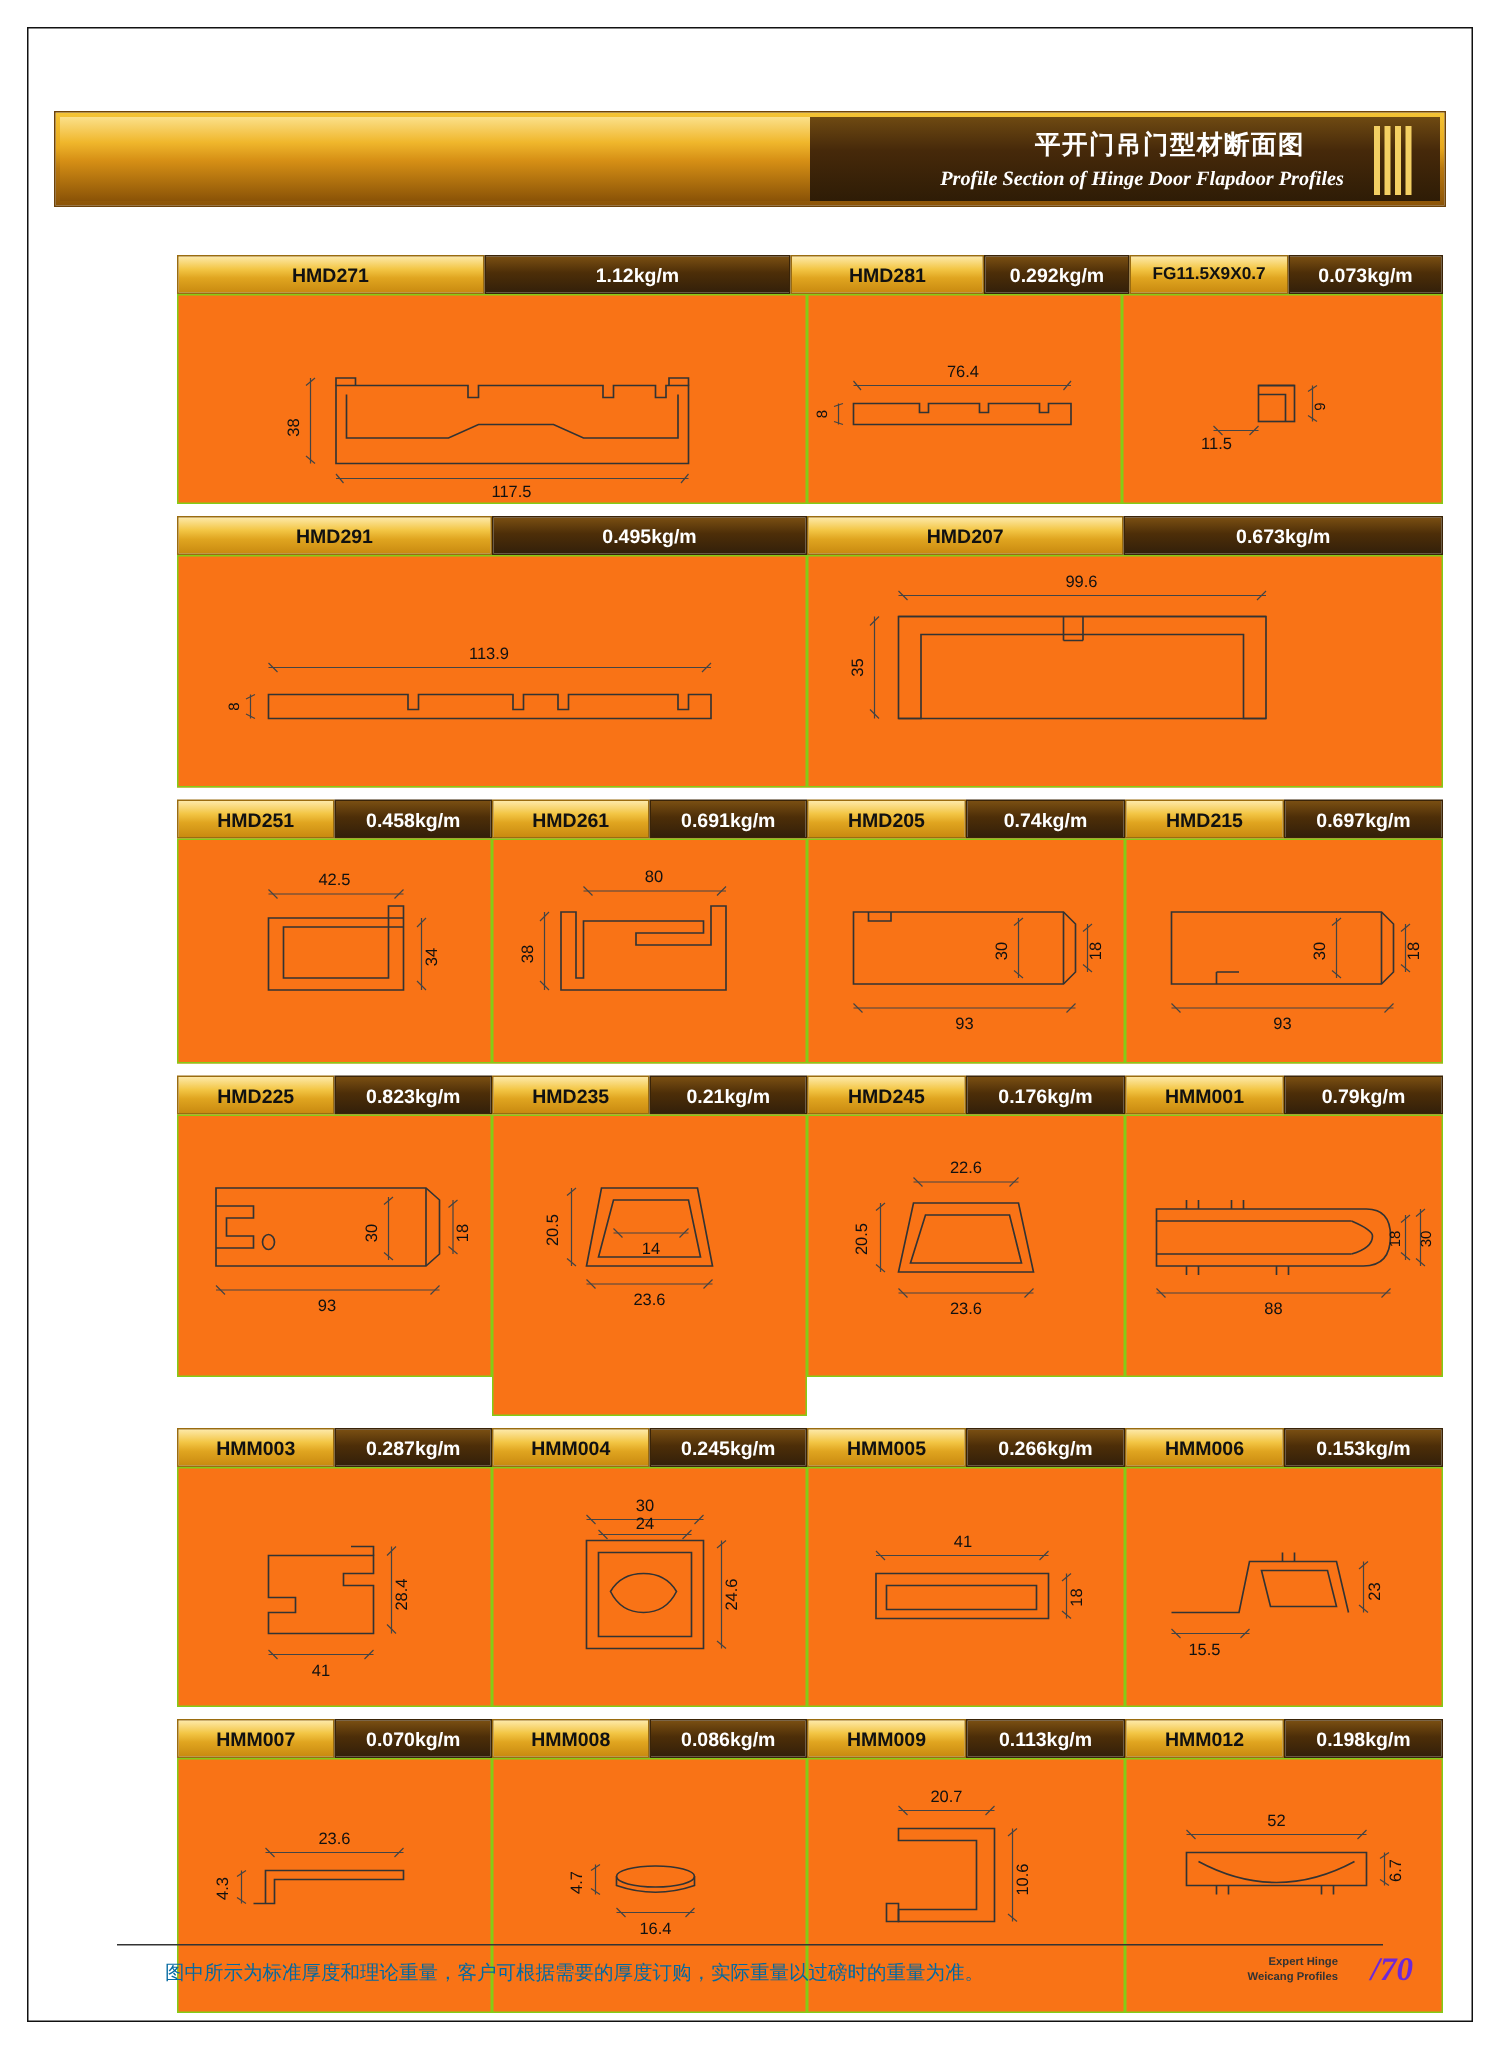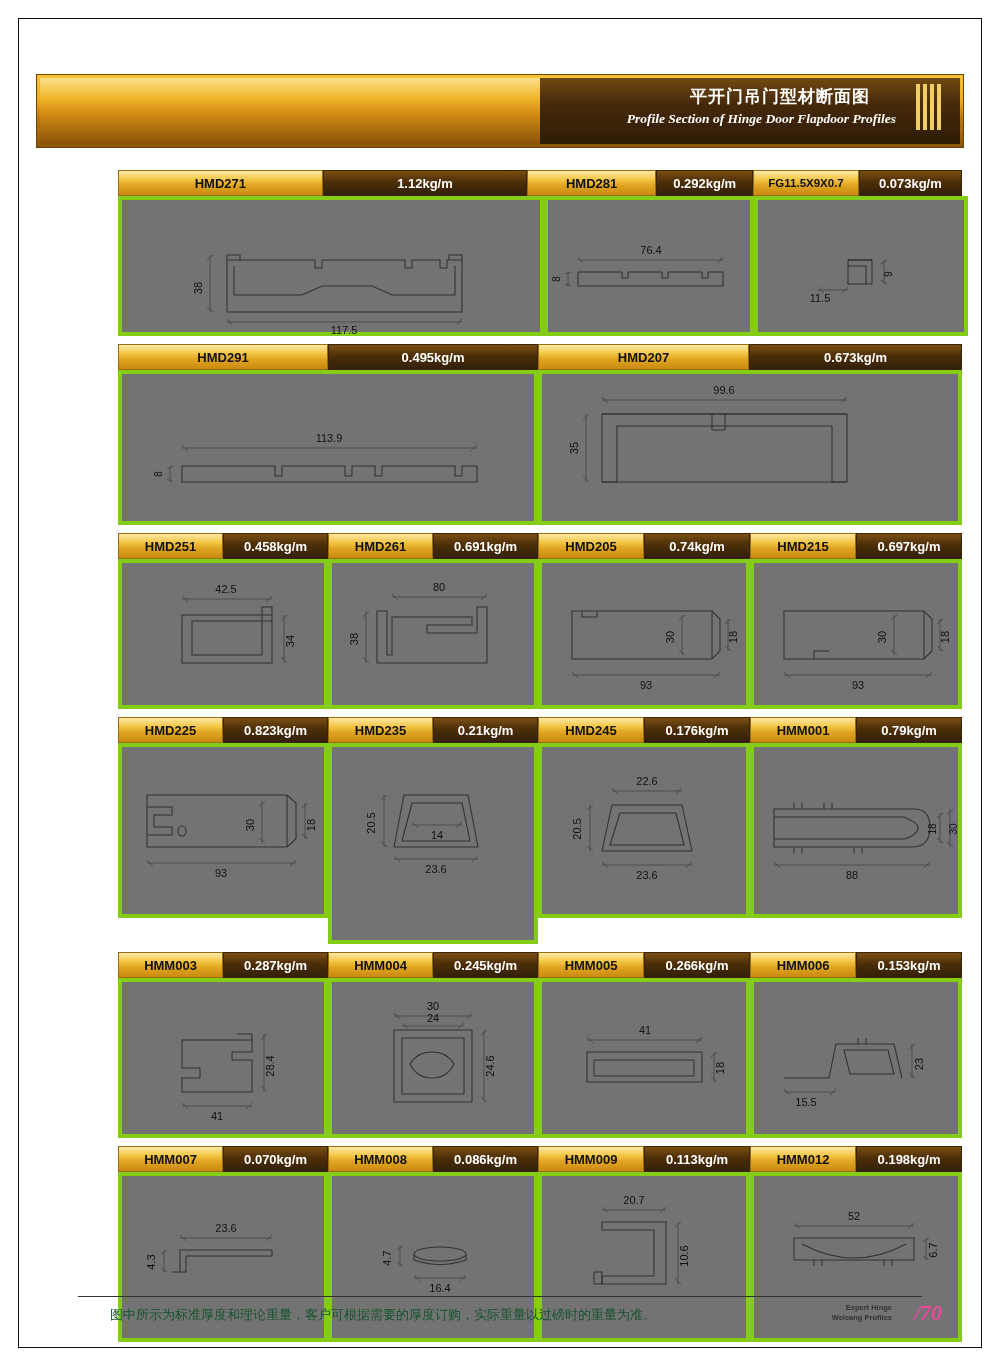--- a/index.html
+++ b/index.html
@@ -18,21 +18,21 @@
   .page-border{
     position:absolute;
     left:18px;top:18px;right:18px;bottom:18px;
     border:1px solid #111;
     box-sizing:border-box;
   }
 
   
   .header{
     position:absolute;
-    left:36px;top:74px;width:928px;height:74px;
+    left:36px;top:74px;width:928px;height:64px;
     background:linear-gradient(to bottom,#f5c435 0%,#e8a81c 38%,#b9780f 60%,#8b5408 100%);
     border:1px solid #6d4208;
     box-sizing:border-box;
   }
   .header-inner{
     position:absolute;inset:3px;
     background:linear-gradient(to bottom,#fbe08a 0%,#f0b72c 30%,#d68f15 52%,#8a5307 100%);
   }
   .header-dark{
     position:absolute;
@@ -82,23 +82,23 @@
   }
   .weight{
     background:linear-gradient(to bottom,#7a4f12 0%,#4d2e08 45%,#33200a 100%);
     border:1px solid #3a2408;
     color:#fff;font-size:13px;font-weight:bold;
     display:flex;align-items:center;justify-content:center;
     box-sizing:border-box;
   }
   .figrow{ display:flex; }
   .fig{
-    border:4px solid #84cc16;
+    border:1px solid #84cc16;
     box-sizing:border-box;
-    background:#737373;
+    background:#f97316;
     position:relative;
   }
   svg{ display:block; }
 </style>
 </head>
 <body>
 
 <div class="page">
   <div class="page-border"></div>
 
@@ -563,17 +563,17 @@
             <text x="100" y="44" font-size="11" fill="#111" text-anchor="middle">52</text>
             <text x="183" y="74" font-size="11" fill="#111" text-anchor="middle" transform="rotate(-90 183,74)">6.7</text>
           </svg>
         </div>
       </div>
     </div>
 
   </div>
 
   <div style="position:absolute;left:78px;right:78px;top:1296px;height:1px;background:#333;"></div>
-  <div style="position:absolute;left:110px;top:1306px;font-size:13px;color:#14532d;font-family:'DejaVu Sans',sans-serif;">图中所示为标准厚度和理论重量，客户可根据需要的厚度订购，实际重量以过磅时的重量为准。</div>
+  <div style="position:absolute;left:110px;top:1306px;font-size:13px;color:#0369a1;font-family:'DejaVu Sans',sans-serif;">图中所示为标准厚度和理论重量，客户可根据需要的厚度订购，实际重量以过磅时的重量为准。</div>
   <div style="position:absolute;right:108px;top:1303px;text-align:right;font-size:7.5px;color:#333;line-height:9px;font-weight:bold;">Expert Hinge</div>
   <div style="position:absolute;right:108px;top:1313px;text-align:right;font-size:7.5px;color:#333;line-height:9px;font-weight:bold;">Weicang Profiles</div>
-  <div style="position:absolute;right:58px;top:1300px;font-size:22px;font-weight:bold;color:#ec4899;font-family:'Liberation Serif',serif;font-style:italic;">/70</div>
+  <div style="position:absolute;right:58px;top:1300px;font-size:22px;font-weight:bold;color:#6d28d9;font-family:'Liberation Serif',serif;font-style:italic;">/70</div>
 </div>
 
 </body></html>

